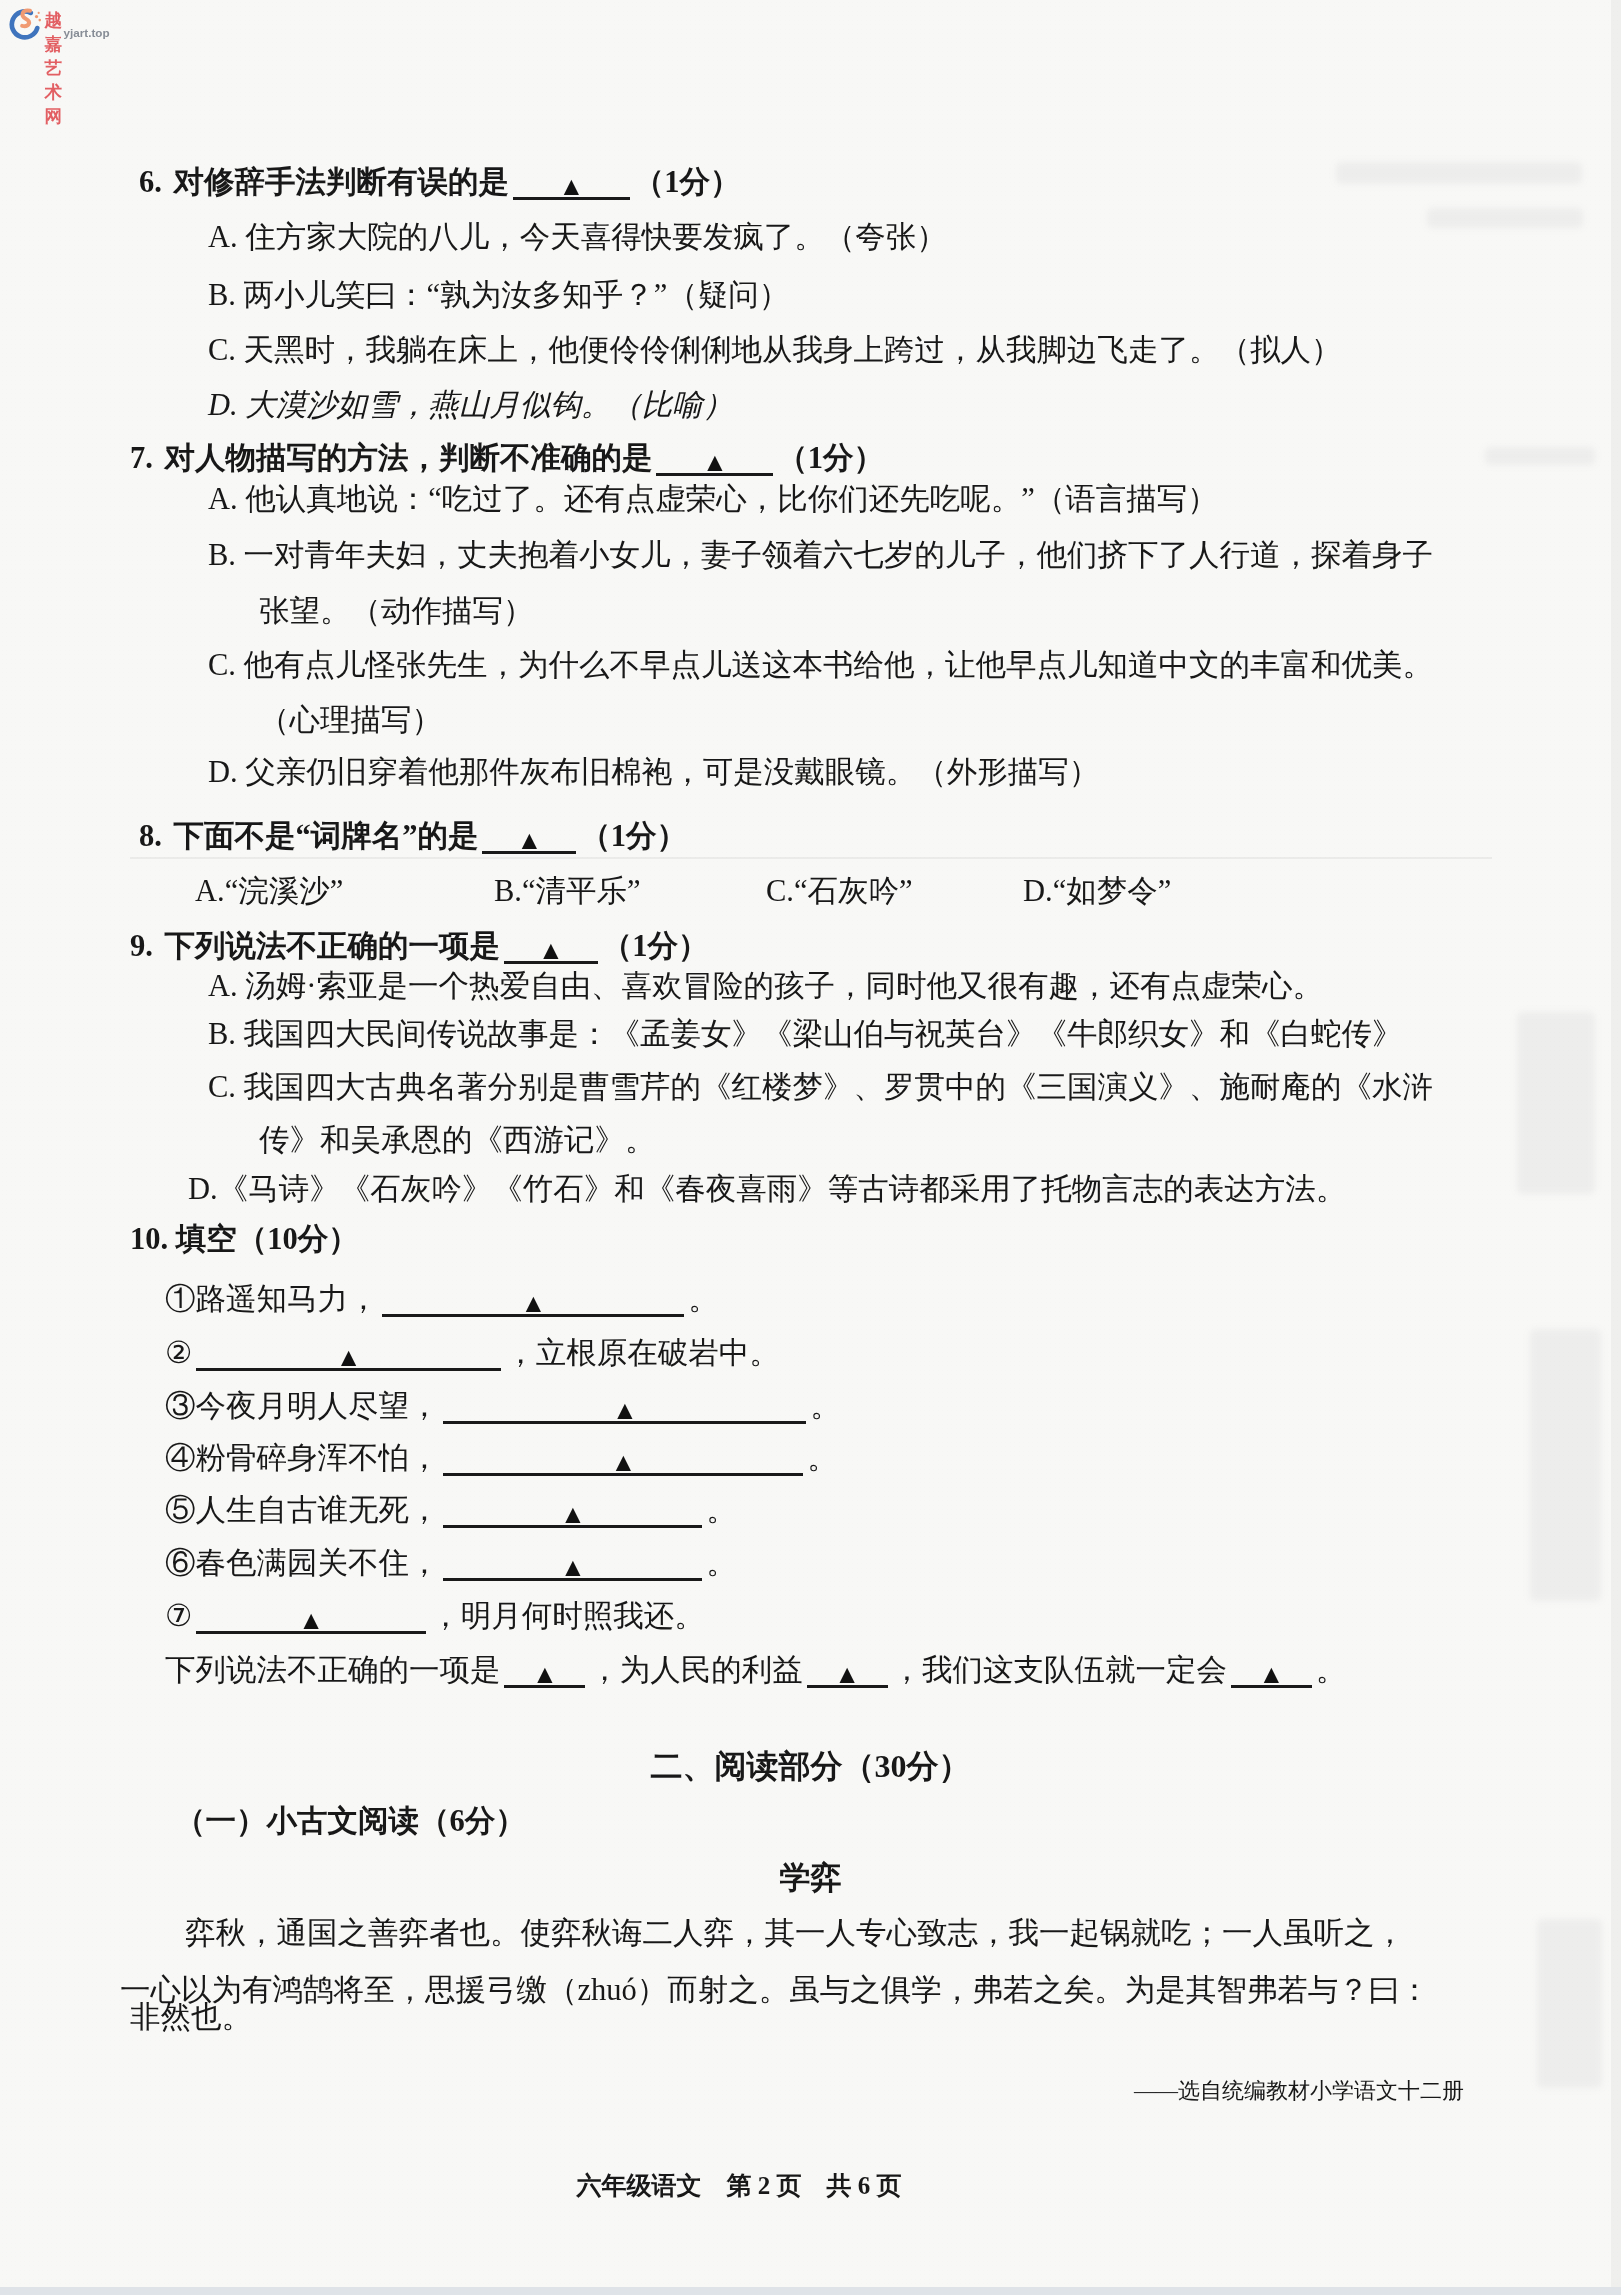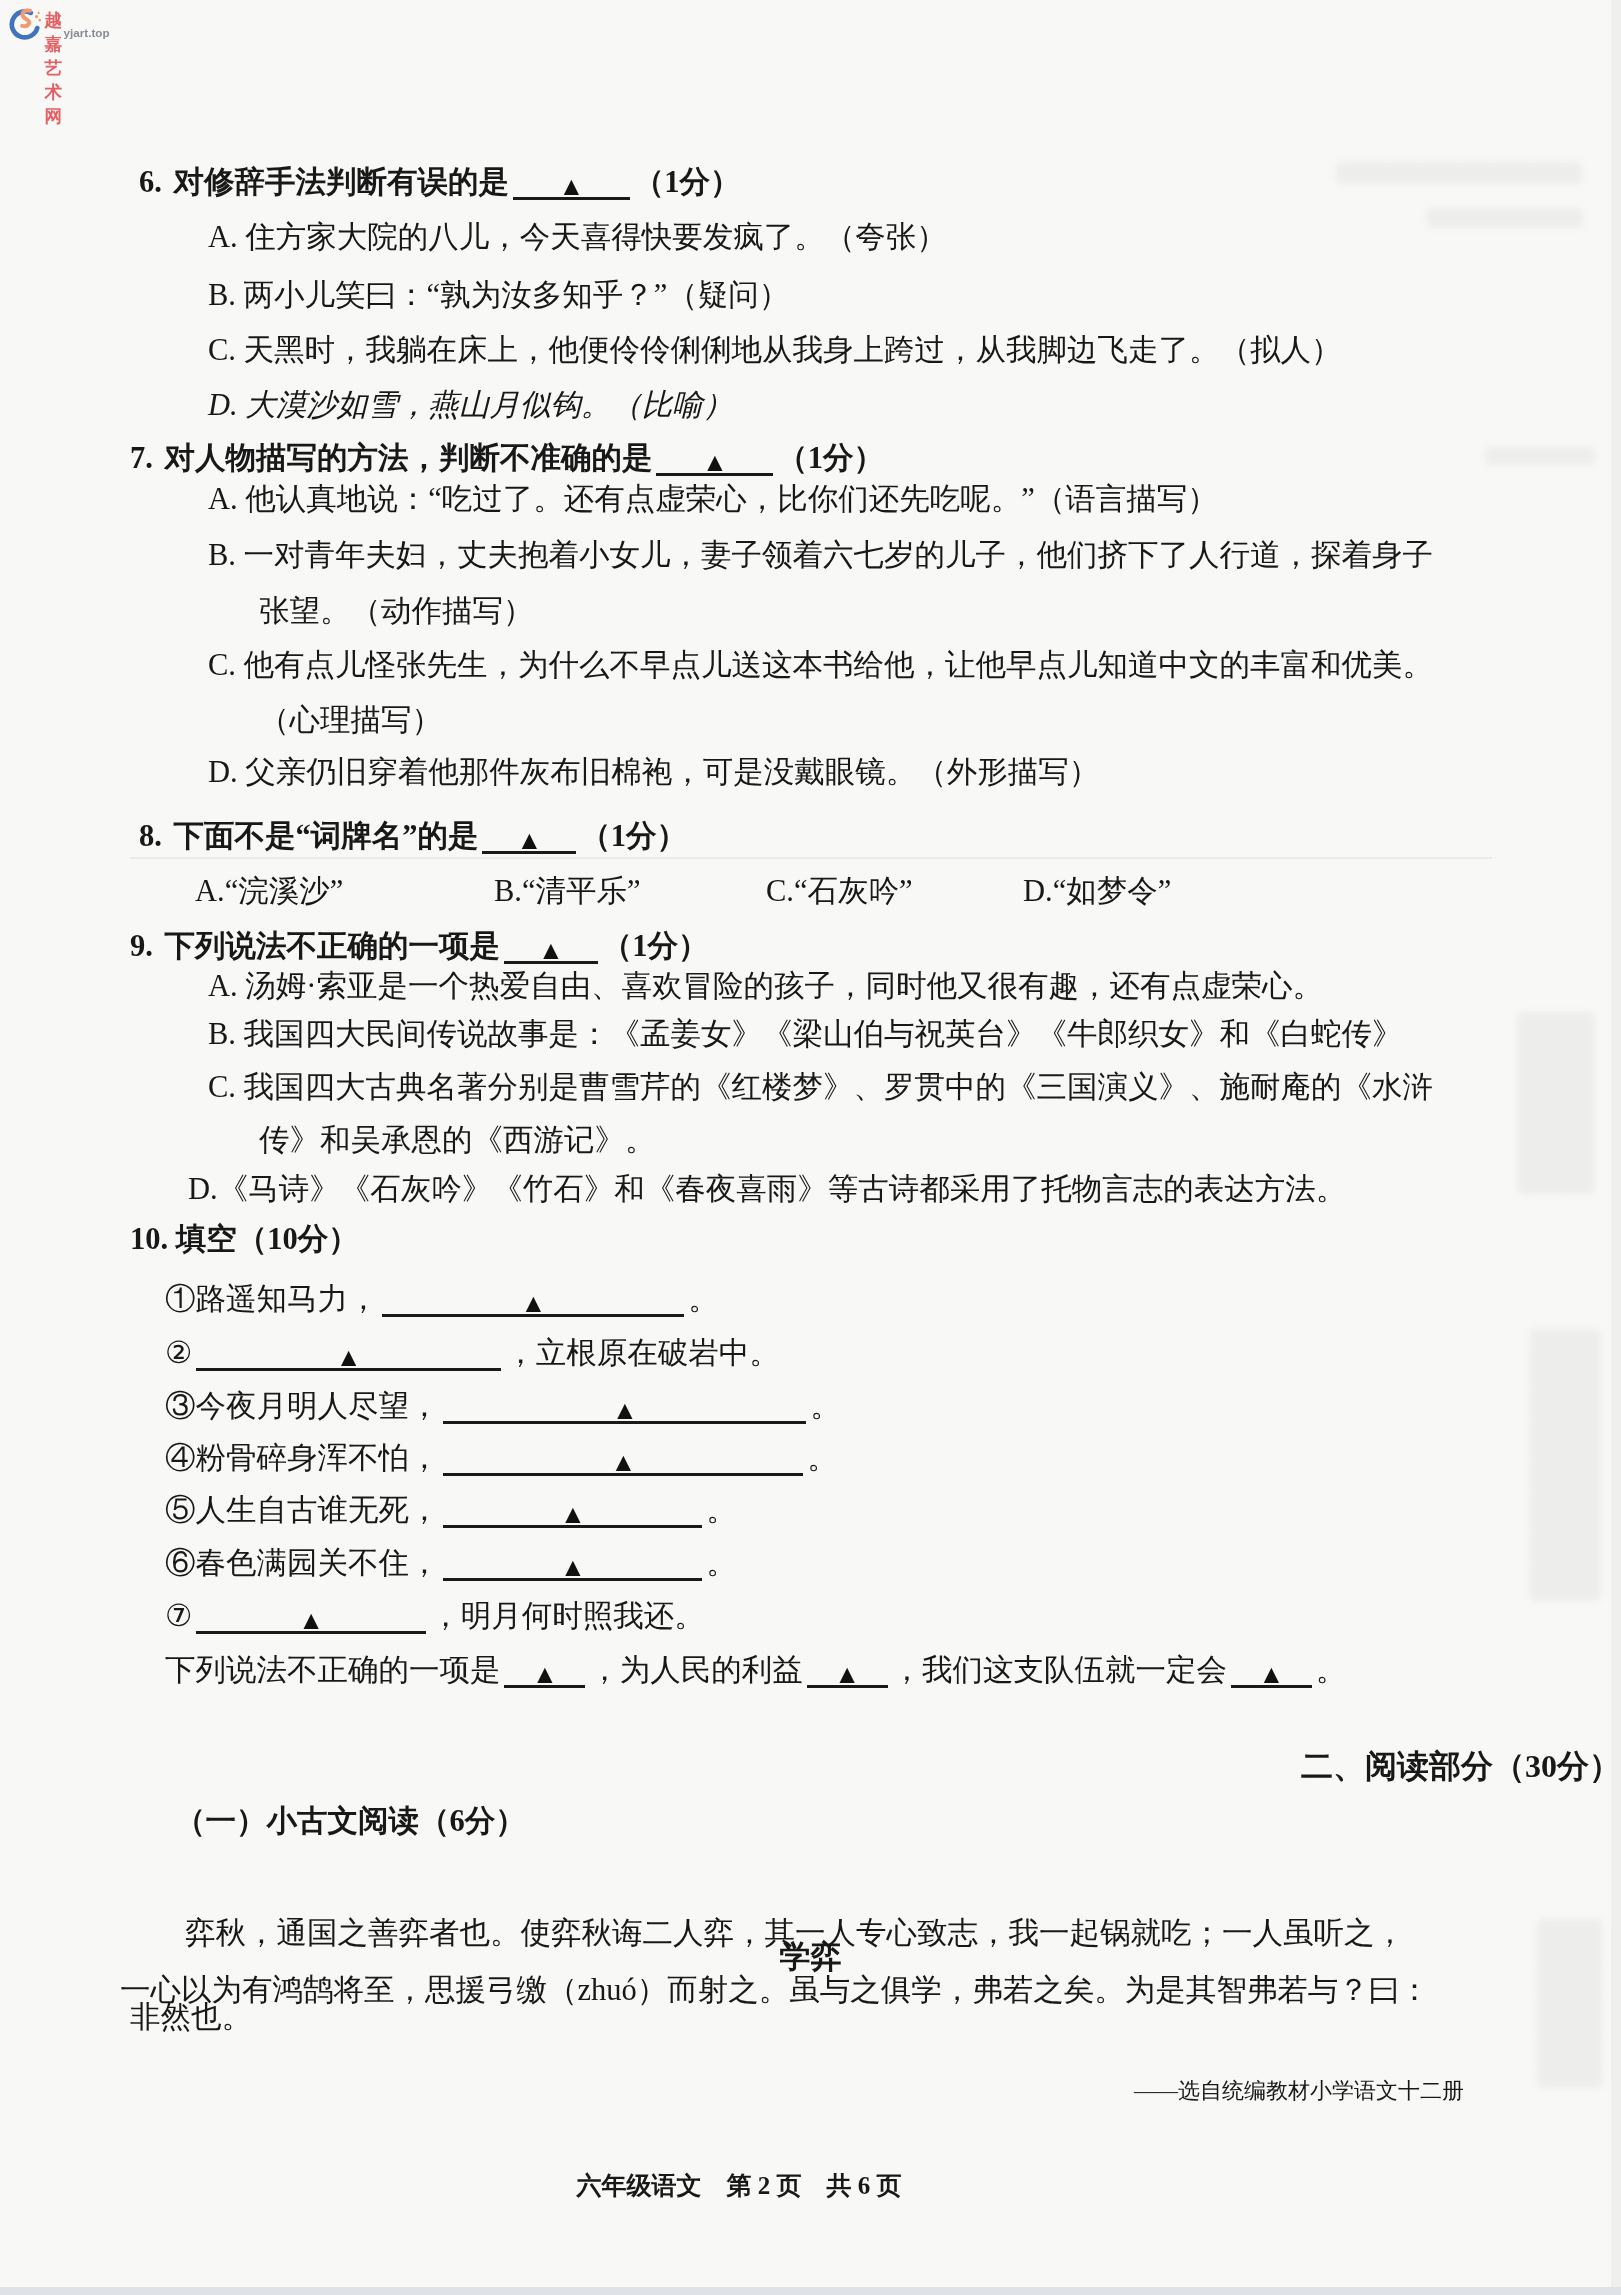--- a/index.html
+++ b/index.html
@@ -32,21 +32,21 @@
   .faint-rule{position:absolute;height:1.9px;background:rgba(40,40,40,0.06);pointer-events:none;}
   .edge-strip{position:absolute;top:0;right:0;width:10.4px;height:100%;background:rgba(0,0,0,0.035);pointer-events:none;}
   .bottom-strip{position:absolute;left:0;bottom:0;width:100%;height:7.8px;background:#dfe3e8;pointer-events:none;}
   .logo{position:absolute;top:5.2px;left:6.5px;}
   .logo-name{position:absolute;left:38px;top:2.6px;font-size:17.5px;font-weight:bold;color:#e25f63;
     font-family:"Liberation Sans","DejaVu Sans",sans-serif;letter-spacing:0.6px;}
   .logo-url{position:absolute;left:57px;top:21px;font-size:11.7px;font-weight:bold;color:#878d96;
     font-family:"Liberation Sans","DejaVu Sans",sans-serif;}
   .footer-line{font-size:25px;font-weight:bold;}
   .attr-line{font-size:22px;}
-  .section-title{font-size:32px;text-align:right;}
+  .section-title{font-size:32px;}
 </style>
 </head>
 <body>
 
 <div class="page-texture"></div>
 
 <div class="logo">
   <span style="position:absolute;left:0;top:0;">
     <svg width="36" height="36" viewBox="0 0 100 100">
       <g fill="none" stroke-linecap="round">
@@ -131,21 +131,21 @@
 </div>
 <div class="line" style="top:1596px;left:165px;">
   <span>⑦</span><span class="blank" style="width:230px;"><span class="tri">▲</span></span><span>，明月何时照我还。</span>
 </div>
 <div class="line" style="top:1650px;left:165px;">
   <span>下列说法不正确的一项是</span><span class="blank" style="width:81px;"><span class="tri">▲</span></span><span>，为人民的利益</span><span class="blank" style="width:81px;"><span class="tri">▲</span></span><span>，我们这支队伍就一定会</span><span class="blank" style="width:81px;"><span class="tri">▲</span></span><span>。</span>
 </div>
 
 <div class="line bold center-line section-title" style="top:1748px;">二、阅读部分（30分）</div>
 <div class="line bold" style="top:1804px;left:175px;">（一）小古文阅读（6分）</div>
-<div class="line bold center-line" style="top:1939px;font-size:31px;">学弈</div>
+<div class="line bold center-line" style="top:1860px;font-size:31px;">学弈</div>
 
 <div class="line" style="top:1916px;left:185px;">弈秋，通国之善弈者也。使弈秋诲二人弈，其一人专心致志，我一起锅就吃；一人虽听之，</div>
 <div class="line" style="top:1973px;left:120px;">一心以为有鸿鹄将至，思援弓缴（zhuó）而射之。虽与之俱学，弗若之矣。为是其智弗若与？曰：</div>
 <div class="line" style="top:2000px;left:130px;text-align:center;">非然也。</div>
 <div class="line attr-line" style="top:2078px;left:0;width:1464px;text-align:right;">——选自统编教材小学语文十二册</div>
 
 <div class="line footer-line" style="top:2172px;left:0;width:1478px;text-align:center;">六年级语文　第 2 页　共 6 页</div>
 
 
 </body></html>

